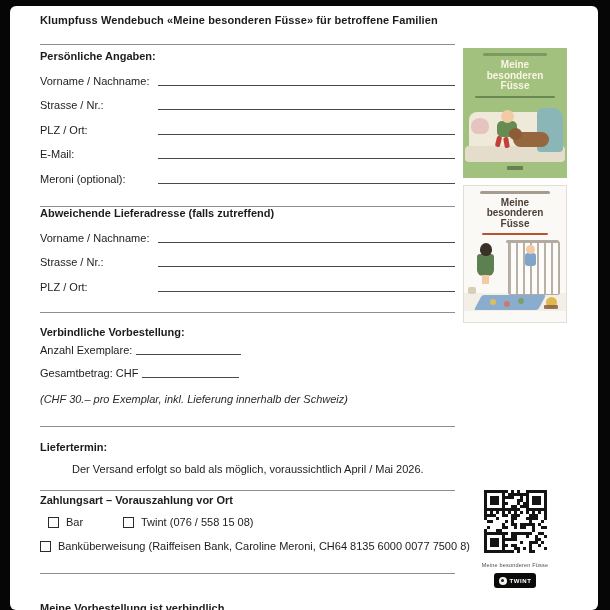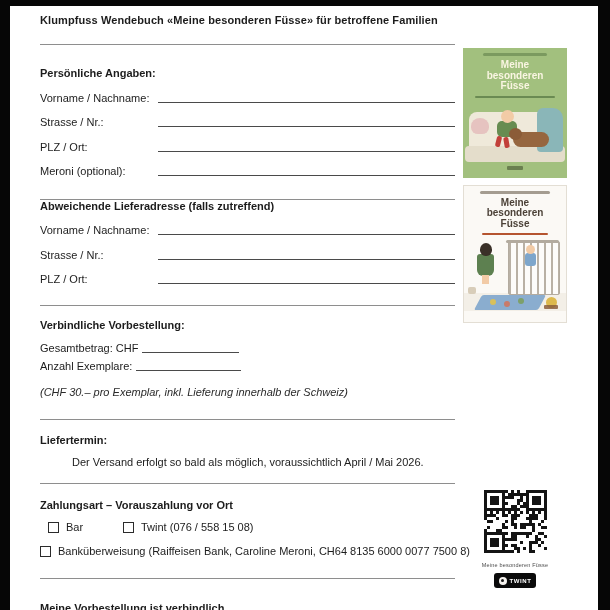--- a/index.html
+++ b/index.html
@@ -1,26 +1,26 @@
 <!DOCTYPE html>
 <html><head>
 <meta charset="utf-8">
 <style>
   html,body{margin:0;padding:0;background:#000;width:610px;height:610px;overflow:hidden;
     font-family:"Liberation Sans",sans-serif;-webkit-font-smoothing:antialiased;}
   .frame{position:absolute;left:0;top:0;width:610px;height:610px;background:#060606;}
-  .page{position:absolute;left:10px;top:6px;width:588px;height:604px;background:#ffffff;overflow:hidden;}
+  .page{position:absolute;left:10px;top:6px;width:588px;height:604px;background:#ffffff;overflow:hidden;border-radius:6px;}
 
   
   .content{position:absolute;left:30px;top:0;width:415px;color:#1c1c1c;}
   .doc-title{margin:8px 0 0;font-size:11px;line-height:13px;font-weight:bold;white-space:nowrap;letter-spacing:.1px;}
   .divider{margin:17px 0 0;height:0;border-top:1px solid #8e8e8e;}
   .shead{font-size:11px;line-height:13px;font-weight:bold;}
-  .mt7{margin-top:22px}.mt11{margin-top:11px}.mt6{margin-top:0}.mt13{margin-top:13px}
-  .mt14{margin-top:14px}.mt15{margin-top:15px}.mt9{margin-top:9px}
+  .mt7{margin-top:5px}.mt11{margin-top:11px}.mt6{margin-top:0}.mt13{margin-top:13px}
+  .mt14{margin-top:14px}.mt15{margin-top:3px}.mt9{margin-top:9px}
   .mt20{margin-top:20.5px}.mt18{margin-top:18.5px}.mt19{margin-top:20px}
   .frow{display:flex;align-items:flex-end;height:24.5px;}
   .flabel{width:118px;font-size:11px;line-height:13px;flex:none;}
   .fline{flex:1;border-bottom:1px solid #4a4a4a;margin-bottom:2px;}
   .orow{display:flex;align-items:flex-end;font-size:11px;line-height:13px;}
   .orow.h18{height:18px}.orow.h23{height:23px}
   .fline.short{flex:none;margin-left:4px;}
   .note{font-size:11px;line-height:13px;font-style:italic;color:#2a2a2a;}
   .body-text{font-size:11px;line-height:13px;padding-left:32px;}
   .optrow{display:flex;font-size:11px;line-height:13px;white-space:nowrap;}
@@ -104,20 +104,24 @@
     </div>
     <div class="frow">
       <span class="flabel">Strasse / Nr.:</span>
       <span class="fline"></span>
     </div>
     <div class="frow">
       <span class="flabel">PLZ / Ort:</span>
       <span class="fline"></span>
     </div>
     <div class="frow">
+      <span class="flabel">E-Mail:</span>
+      <span class="fline"></span>
+    </div>
+    <div class="frow">
       <span class="flabel">Meroni (optional):</span>
       <span class="fline"></span>
     </div>
 
     <div class="divider mt20"></div>
 
     <div class="shead mt6">Abweichende Lieferadresse (falls zutreffend)</div>
     <div class="frow">
       <span class="flabel">Vorname / Nachname:</span>
       <span class="fline"></span>
@@ -127,27 +131,27 @@
       <span class="fline"></span>
     </div>
     <div class="frow">
       <span class="flabel">PLZ / Ort:</span>
       <span class="fline"></span>
     </div>
 
     <div class="divider mt18"></div>
 
     <div class="shead mt13">Verbindliche Vorbestellung:</div>
+    <div class="orow h18">
+      <span>Anzahl Exemplare:</span>
+      <span class="fline short" style="width:105px"></span>
+    </div>
     <div class="orow h23">
       <span>Gesamtbetrag: CHF</span>
       <span class="fline short" style="width:97px"></span>
-    </div>
-    <div class="orow h18">
-      <span>Anzahl Exemplare:</span>
-      <span class="fline short" style="width:105px"></span>
     </div>
     <div class="note mt13">(CHF 30.– pro Exemplar, inkl. Lieferung innerhalb der Schweiz)</div>
 
     <div class="divider mt19"></div>
 
     <div class="shead mt14">Liefertermin:</div>
     <div class="body-text mt9">Der Versand erfolgt so bald als möglich, voraussichtlich April / Mai 2026.</div>
 
     <div class="divider mt14"></div>
 

